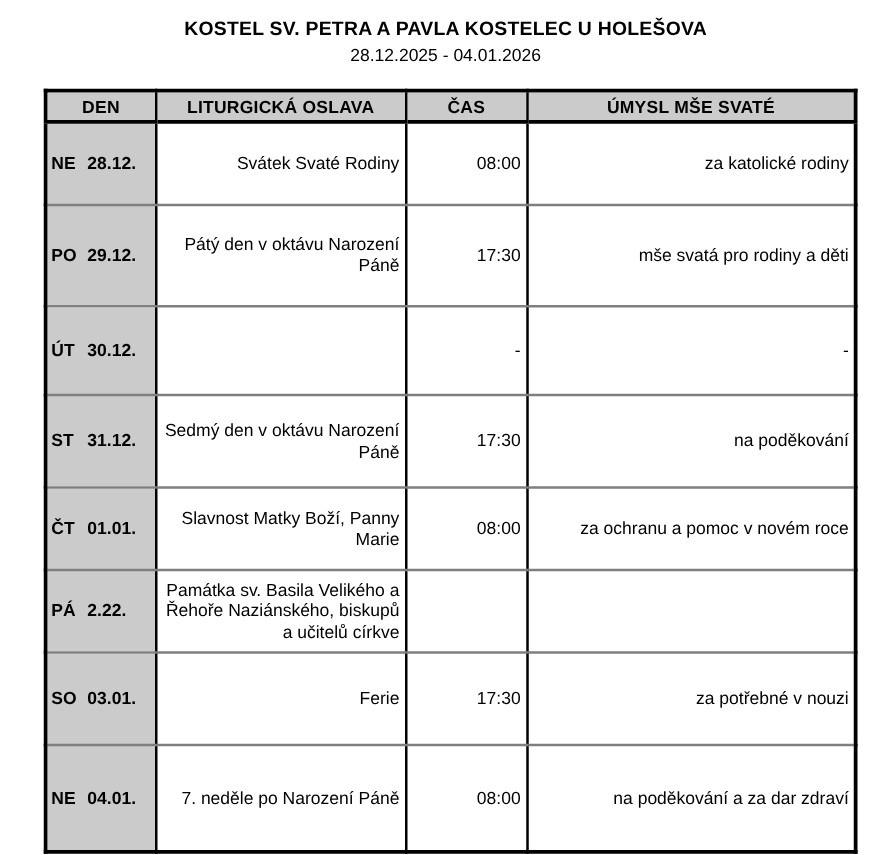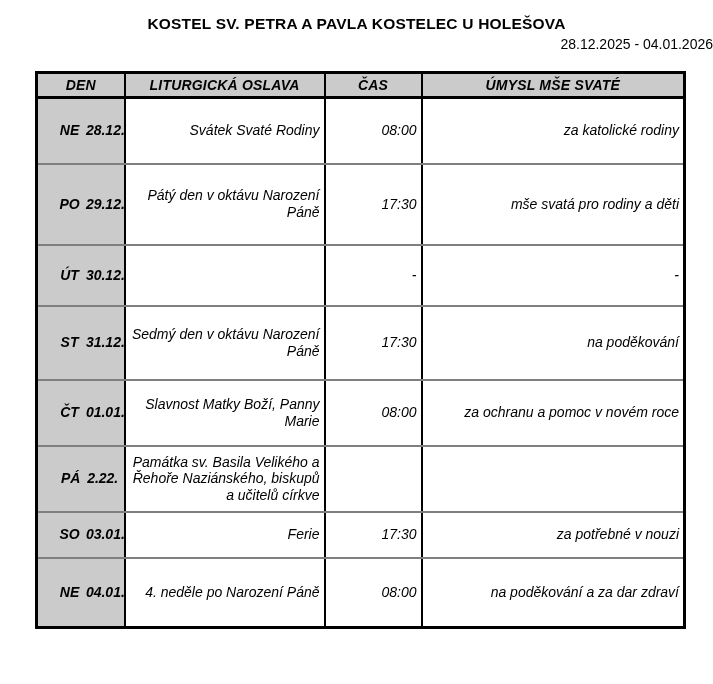--- a/index.html
+++ b/index.html
@@ -21,28 +21,26 @@
   .title-line1, .title-line2 {
     font-size: 15.5px;
     font-weight: bold;
     line-height: 21px;
     letter-spacing: 0.2px;
   }
   .date-range {
     font-size: 14px;
     font-weight: normal;
     line-height: 20px;
-    text-align: right;
   }
   table.schedule {
     margin: 17px 12px 0 35px;
     width: 648px;
     border-collapse: collapse;
     table-layout: fixed;
-    font-style: italic;
   }
   col.c-den   { width: 88px;  }
   col.c-lit   { width: 200px; }
   col.c-cas   { width: 97px;  }
   col.c-umysl { width: 263px; }
 
   table.schedule {
     border: 3px solid #000000;
   }
   th, td {
@@ -64,22 +62,22 @@
     border-top: 2px solid #7f7f7f;
     border-bottom: 2px solid #7f7f7f;
     font-size: 14px;
     vertical-align: middle;
     text-align: right;
     line-height: 1.2;
   }
   td.day-cell {
     background: #cbcbcb;
     font-weight: bold;
-    text-align: center;
-    padding-left: 19px;
+    text-align: left;
+    padding-left: 3px;
     white-space: nowrap;
   }
   td.day-cell .abbr {
     display: inline-block;
     min-width: 25px;
   }
   td.celebration-cell { line-height: 1.18; }
 </style>
 </head>
 <body>
@@ -110,21 +108,21 @@
       <td class="celebration-cell">Svátek Svaté Rodiny</td>
       <td class="time-cell">08:00</td>
       <td class="intention-cell">za katolické rodiny</td>
     </tr>
     <tr style="height:81px">
       <td class="day-cell"><span class="abbr">PO</span> <span>29.12.</span></td>
       <td class="celebration-cell">Pátý den v oktávu Narození Páně</td>
       <td class="time-cell">17:30</td>
       <td class="intention-cell">mše svatá pro rodiny a děti</td>
     </tr>
-    <tr style="height:61px">
+    <tr style="height:71px">
       <td class="day-cell"><span class="abbr">ÚT</span> <span>30.12.</span></td>
       <td class="celebration-cell"></td>
       <td class="time-cell">-</td>
       <td class="intention-cell">-</td>
     </tr>
     <tr style="height:74px">
       <td class="day-cell"><span class="abbr">ST</span> <span>31.12.</span></td>
       <td class="celebration-cell">Sedmý den v oktávu Narození Páně</td>
       <td class="time-cell">17:30</td>
       <td class="intention-cell">na poděkování</td>
@@ -134,26 +132,26 @@
       <td class="celebration-cell">Slavnost Matky Boží, Panny Marie</td>
       <td class="time-cell">08:00</td>
       <td class="intention-cell">za ochranu a pomoc v novém roce</td>
     </tr>
     <tr style="height:66px">
       <td class="day-cell"><span class="abbr">PÁ</span> <span>2.22.</span></td>
       <td class="celebration-cell">Památka sv. Basila Velikého a Řehoře Naziánského, biskupů a učitelů církve</td>
       <td class="time-cell"></td>
       <td class="intention-cell"></td>
     </tr>
-    <tr style="height:46px">
+    <tr style="height:74px">
       <td class="day-cell"><span class="abbr">SO</span> <span>03.01.</span></td>
       <td class="celebration-cell">Ferie</td>
       <td class="time-cell">17:30</td>
       <td class="intention-cell">za potřebné v nouzi</td>
     </tr>
-    <tr style="height:70px">
+    <tr style="height:86px">
       <td class="day-cell"><span class="abbr">NE</span> <span>04.01.</span></td>
-      <td class="celebration-cell">4. neděle po Narození Páně</td>
+      <td class="celebration-cell">7. neděle po Narození Páně</td>
       <td class="time-cell">08:00</td>
       <td class="intention-cell">na poděkování a za dar zdraví</td>
     </tr>
   </tbody>
 </table>
 
 </body></html>

